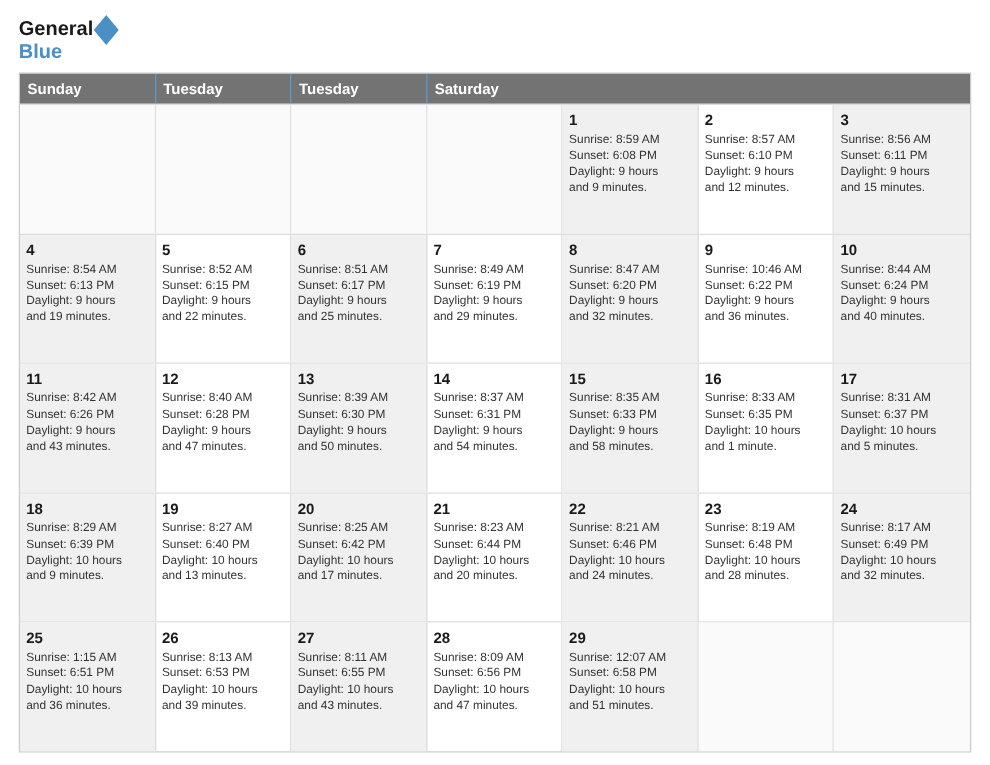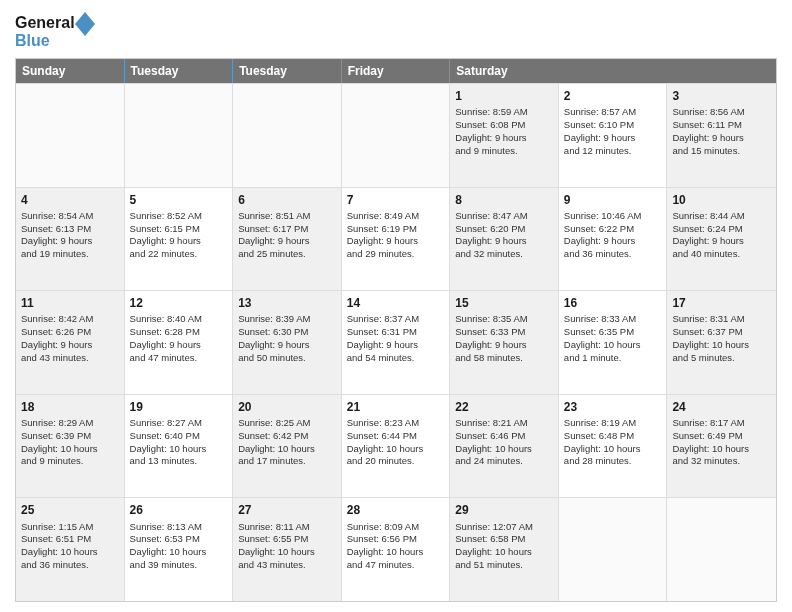--- a/index.html
+++ b/index.html
@@ -106,21 +106,20 @@
       <div class="main-title"></div>
       <div class="subtitle"></div>
     </div>
   </div>
 
   <div class="calendar">
     <div class="calendar-header">
     <div class="cal-header-cell">Sunday</div>
         <div class="cal-header-cell">Tuesday</div>
         <div class="cal-header-cell">Tuesday</div>
-        <div class="cal-header-cell">Friday</div>
         <div class="cal-header-cell">Saturday</div>
       </div>
     <div class="calendar-body">
     <div class="cal-row">
           <div class="cal-cell empty"></div>
           <div class="cal-cell empty"></div>
           <div class="cal-cell empty"></div>
           <div class="cal-cell empty"></div>
           <div class="cal-cell shaded">
             <span class="day-num">1</span>

